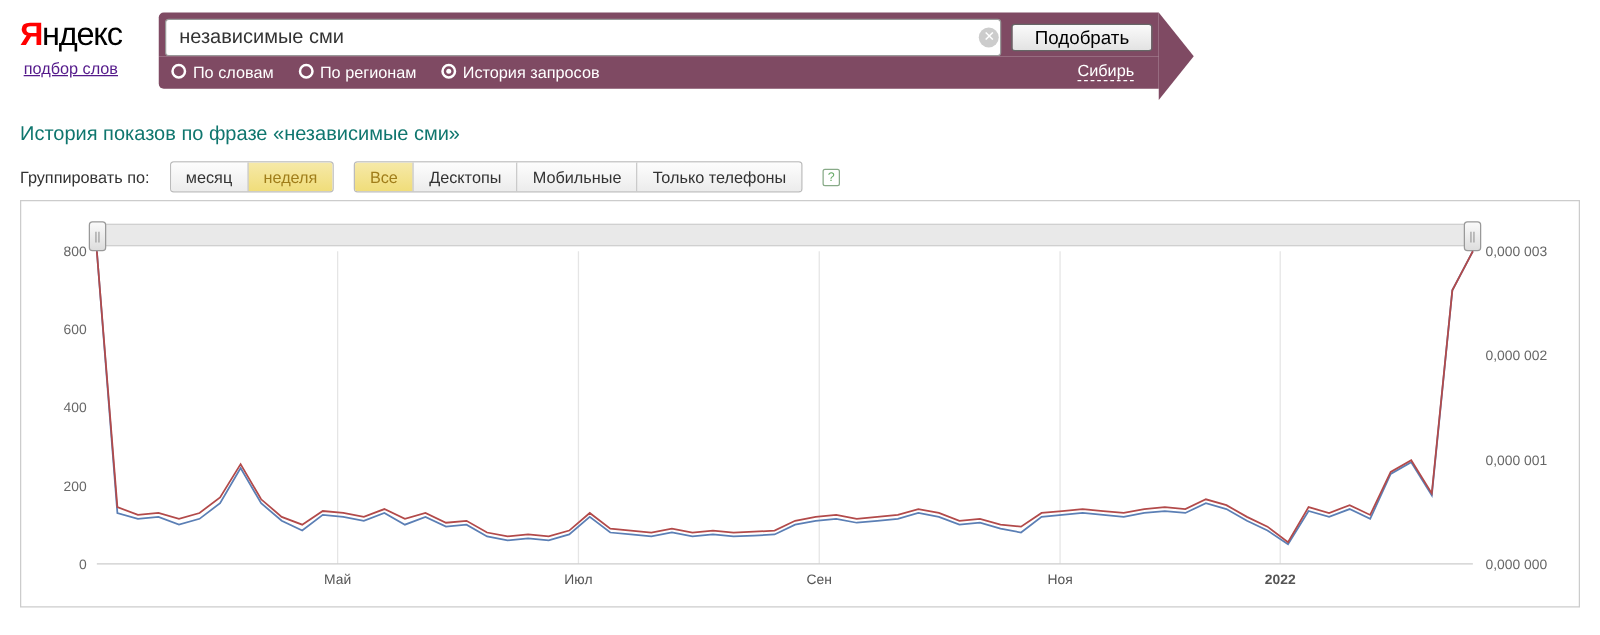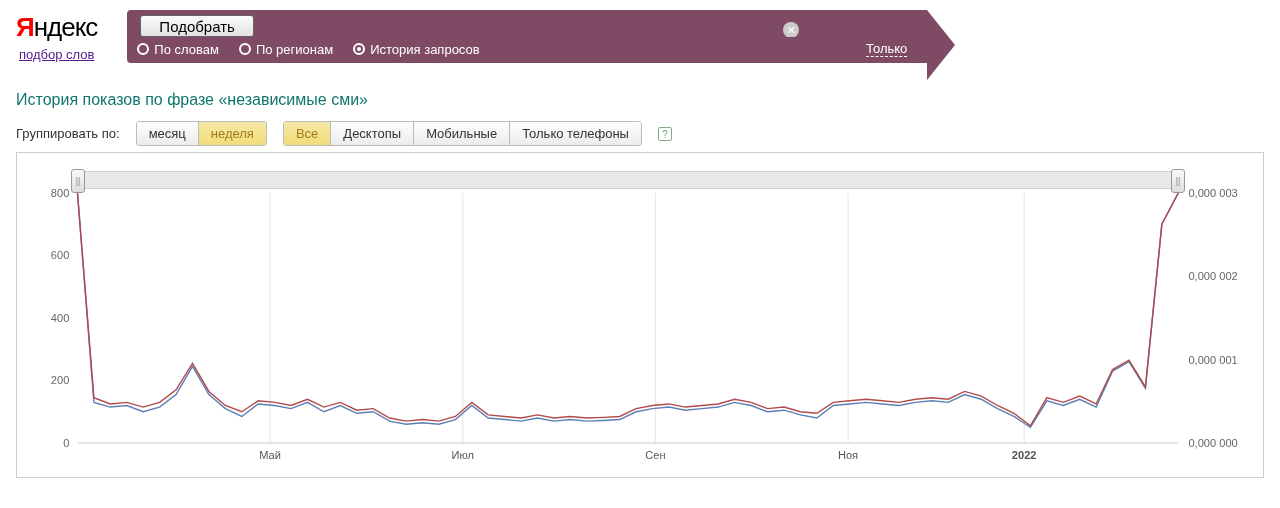--- a/index.html
+++ b/index.html
@@ -214,37 +214,38 @@
 <div class="top-row">
   <div class="logo-block">
     <div class="yandex-logo">
       <span class="y">Я</span><span class="rest">ндекс</span>
     </div>
     <a href="#" class="sub-link">подбор слов</a>
   </div>
 
   <div class="search-outer" style="flex:0 0 800px;">
     <div class="search-bar">
+      <input class="search-input" value="независимые сми" style="">
       <span class="clear-icon">✕</span>
       <button class="submit-btn">Подобрать</button>
     </div>
     <div class="search-tabs">
       <span class="radio">
         <span class="radio-dot"></span>
         <span>По словам</span>
       </span>
       <span class="radio">
         <span class="radio-dot"></span>
         <span>По регионам</span>
       </span>
       <span class="radio">
         <span class="radio-dot sel"></span>
         <span>История запросов</span>
       </span>
-      <span class="region-link">Только</span>
+      <span class="region-link">Сибирь</span>
     </div>
     <div class="arrow-tail"></div>
   </div>
 </div>
 
 <div class="page-title">История показов по фразе «независимые сми»</div>
 
 <div class="controls-row">
   <span>Группировать по:</span>
   <div class="btn-group">

